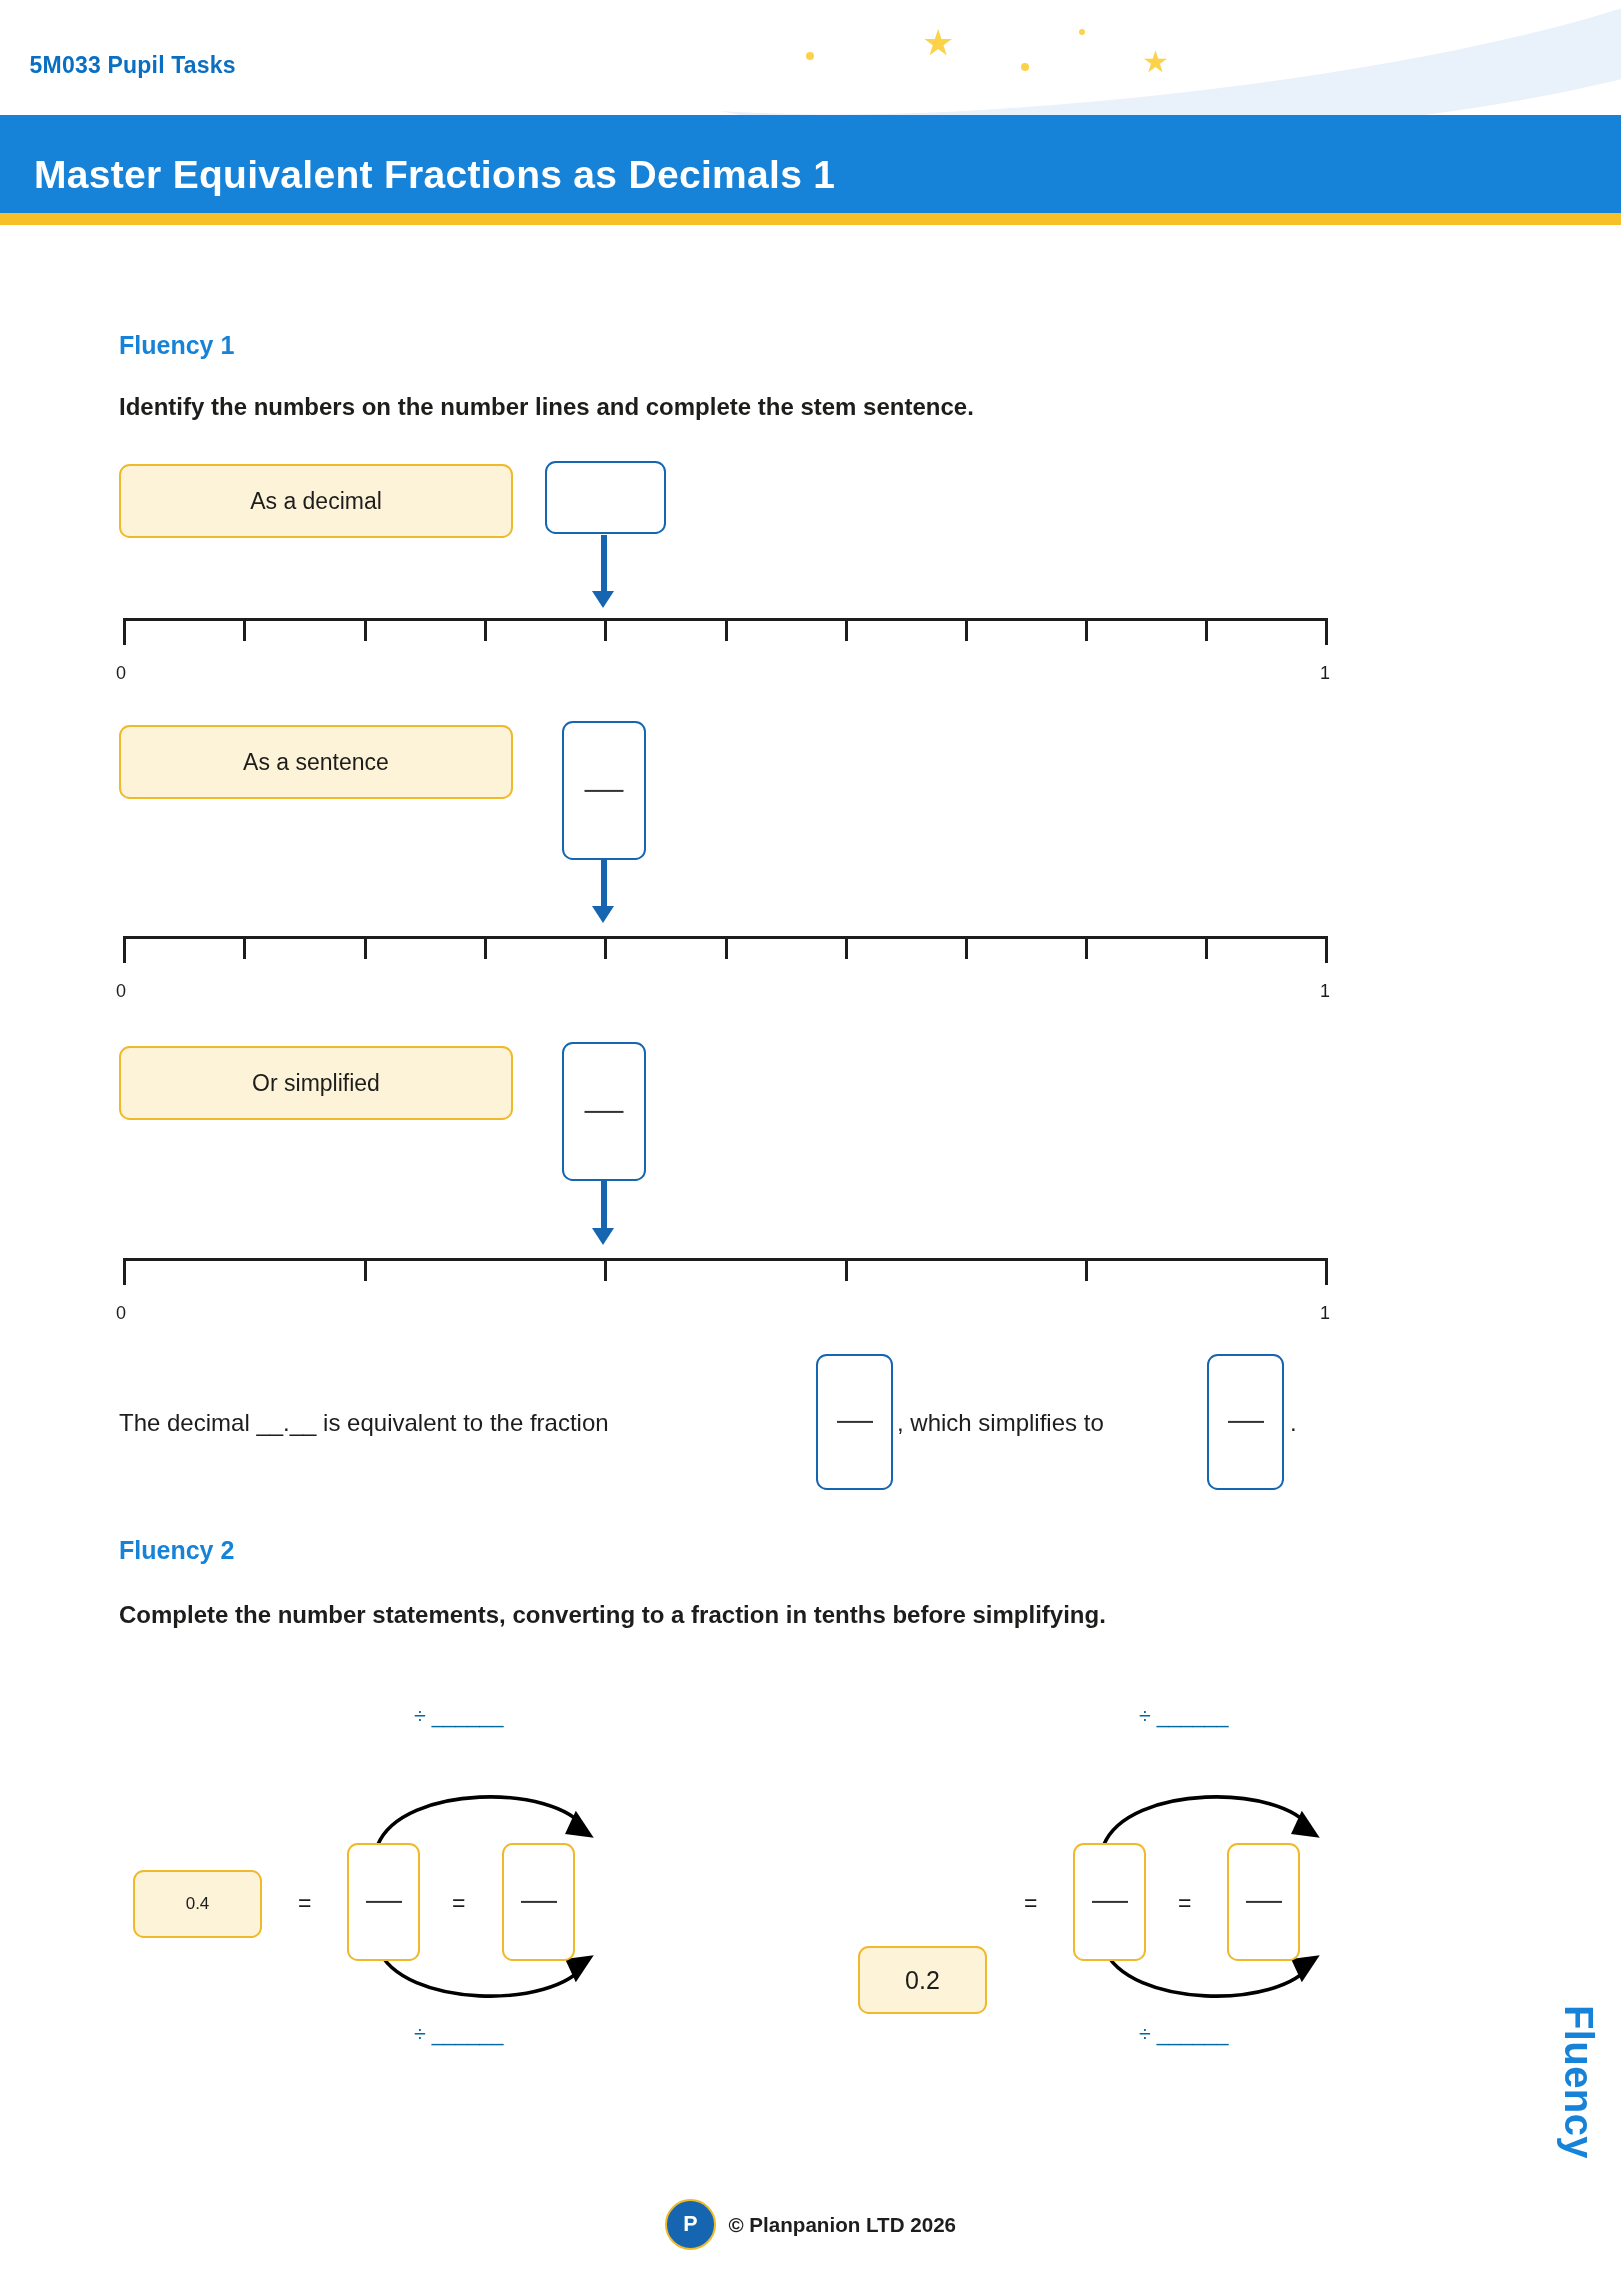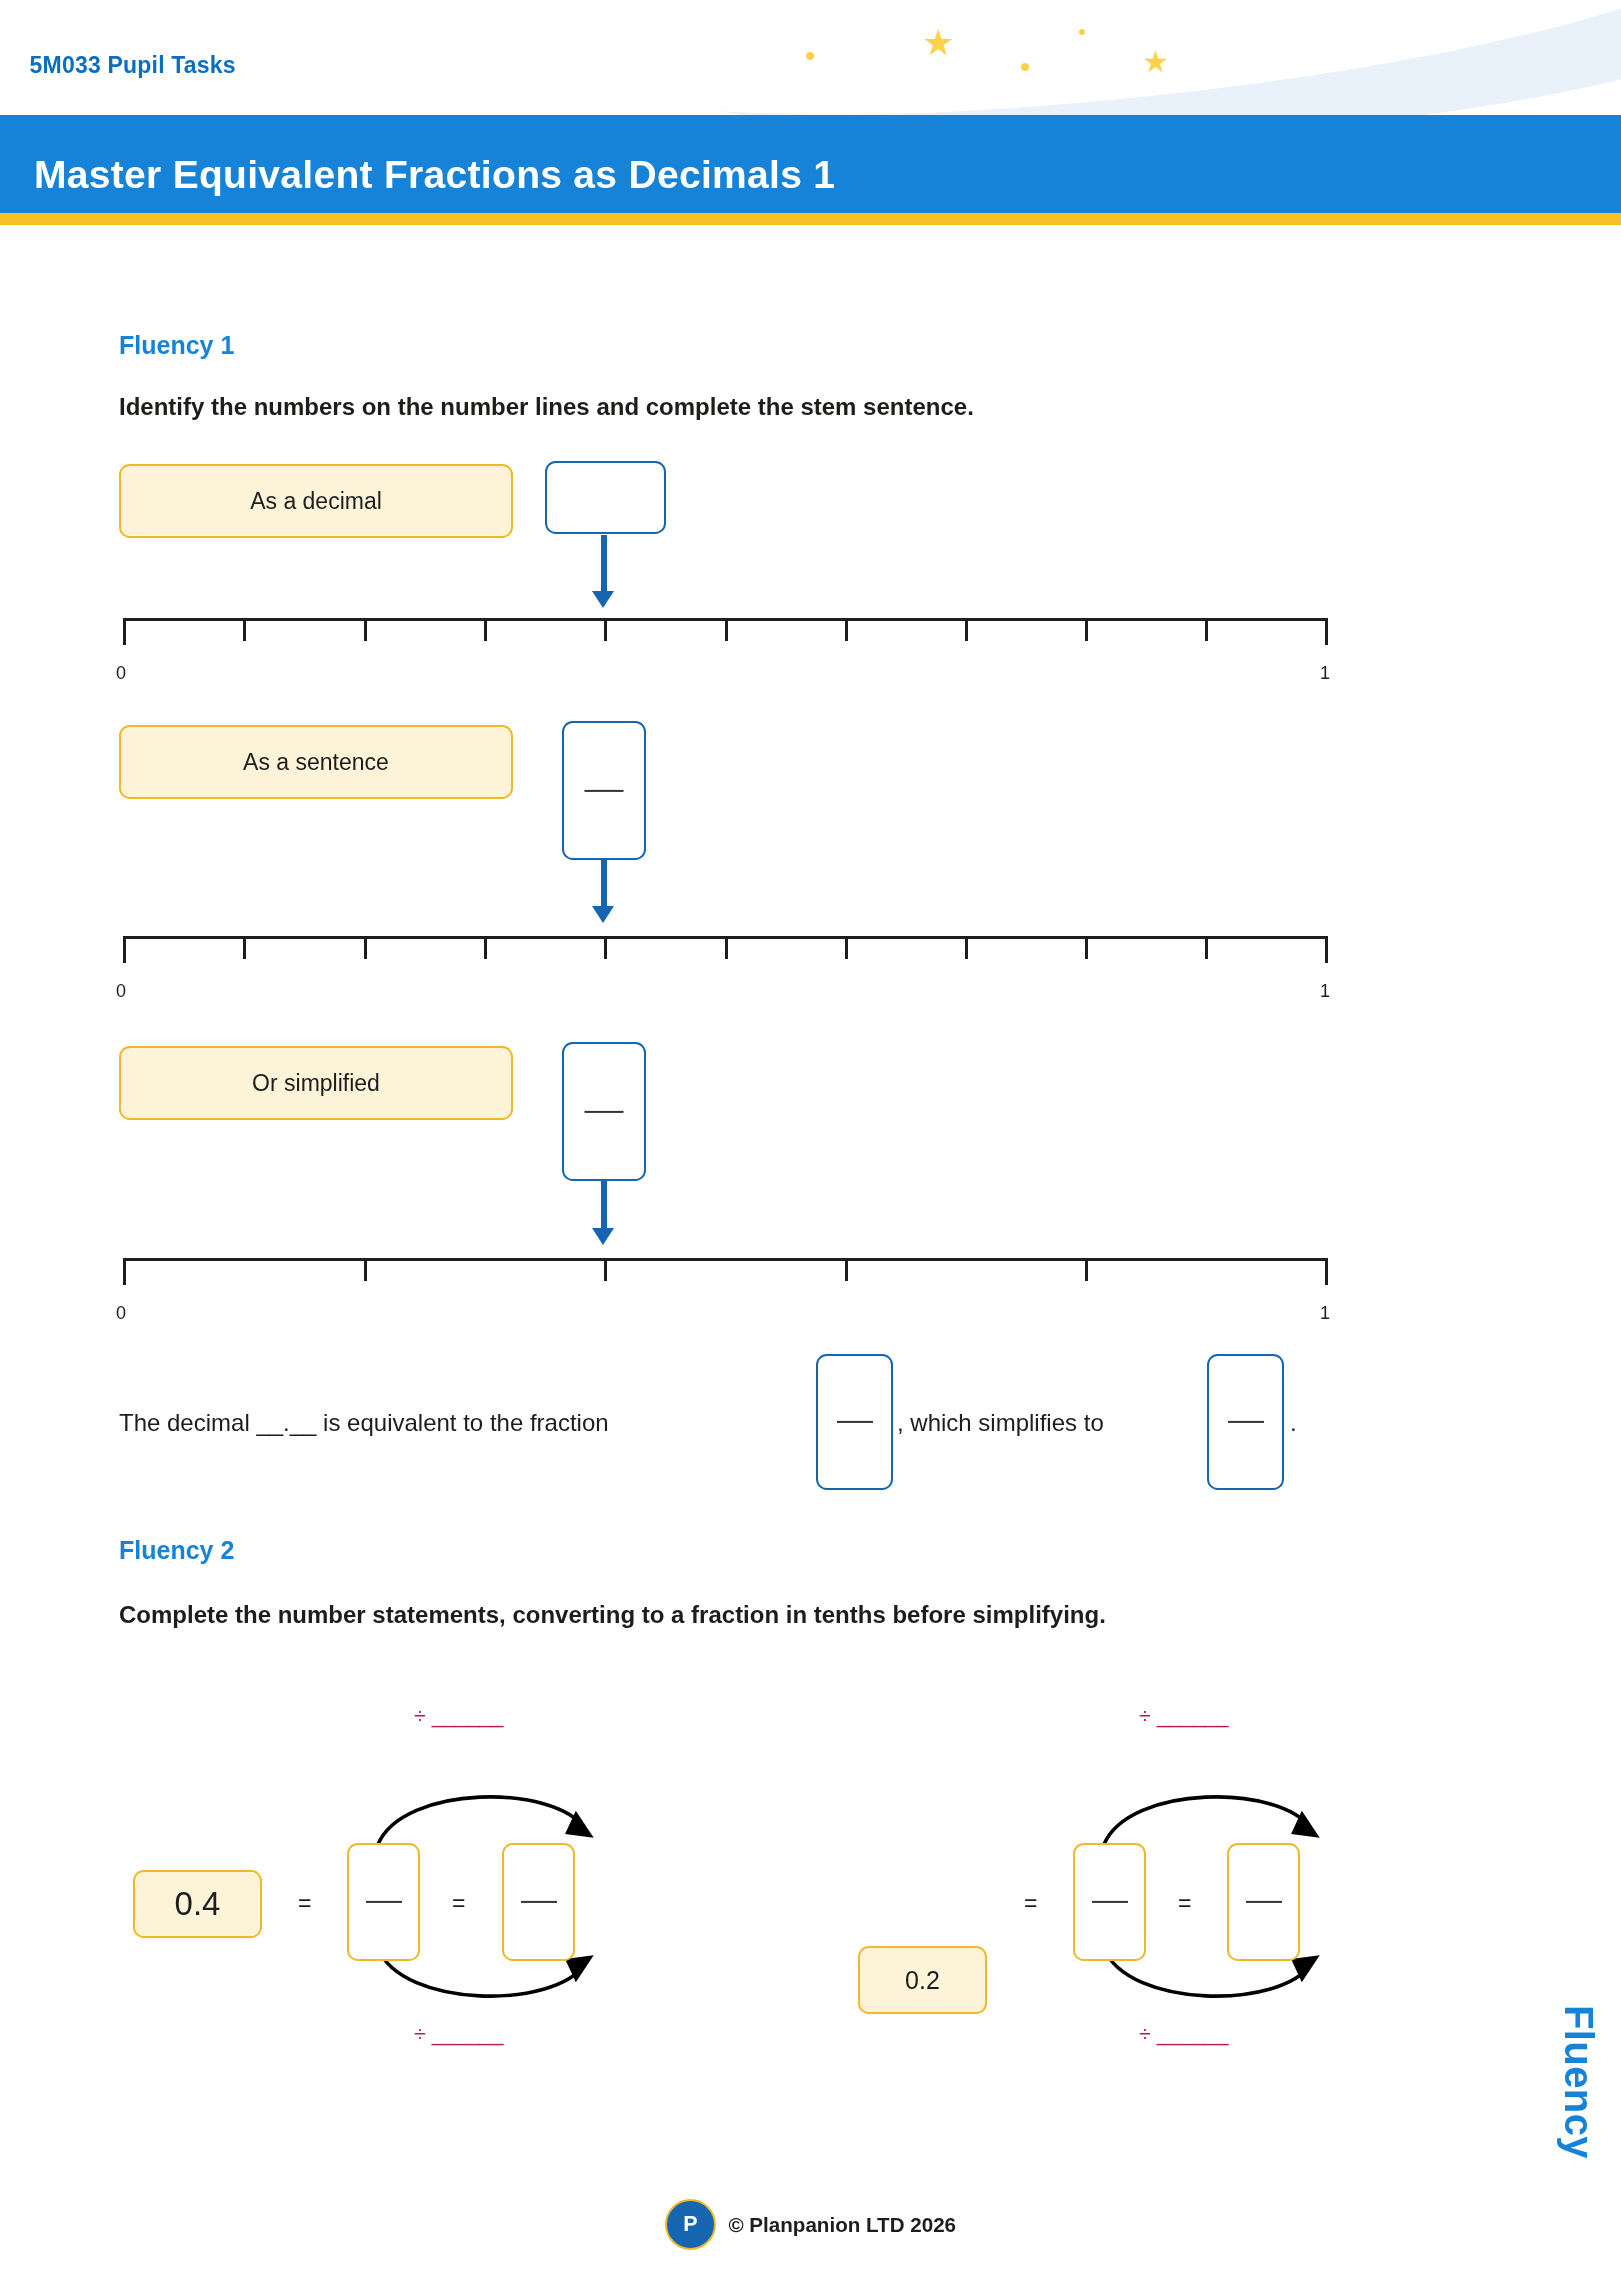--- a/index.html
+++ b/index.html
@@ -179,21 +179,21 @@
   .stem {
     position: absolute;
     font-size: 24px;
     color: #1d1d1b;
   }
 
   
   .divlabel {
     position: absolute;
     font-size: 21.5px;
-    color: #be185d;
+    color: #0369a1;
     white-space: nowrap;
   }
   .eqsign {
     position: absolute;
     font-size: 23px;
     color: #1d1d1b;
   }
 
   
   .side-label {
@@ -333,21 +333,21 @@
 
 <div class="divlabel" style="left:414px; top:1704px;">÷ ______</div>
 <svg style="position:absolute; left:367px; top:1773px;" width="233" height="81" viewBox="0 0 260 90">
   <path d="M 12 80 C 40 12, 210 12, 243 62" stroke="#000" stroke-width="4" fill="none"></path>
   <polygon points="233,42 253,72 221,68" fill="#000"></polygon>
 </svg>
 <svg style="position:absolute; left:367px; top:1939px;" width="233" height="81" viewBox="0 0 260 90">
   <path d="M 12 10 C 40 78, 210 78, 243 28" stroke="#000" stroke-width="4" fill="none"></path>
   <polygon points="233,48 253,18 221,22" fill="#000"></polygon>
 </svg>
-<div class="yellow-box" style="left:133px; top:1870px; width:125px; height:64px; font-size:33px;">0.4</div>
+<div class="yellow-box" style="left:133px; top:1870px; width:125px; height:64px; font-size:17px;">0.4</div>
 <div class="eqsign" style="left:298px; top:1890px;">=</div>
 <div class="yellow-frac-box" style="left:347px; top:1843px; width:73px; height:118px;">
   <div class="frac-line frac-line-sm"></div>
 </div>
 <div class="eqsign" style="left:452px; top:1890px;">=</div>
 <div class="yellow-frac-box" style="left:502px; top:1843px; width:73px; height:118px;">
   <div class="frac-line frac-line-sm"></div>
 </div>
 <div class="divlabel" style="left:414px; top:2022px;">÷ ______</div>
 

